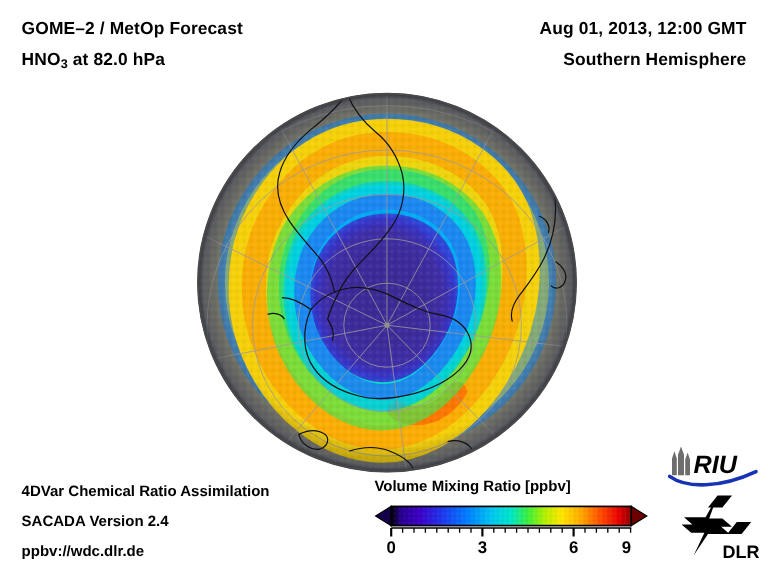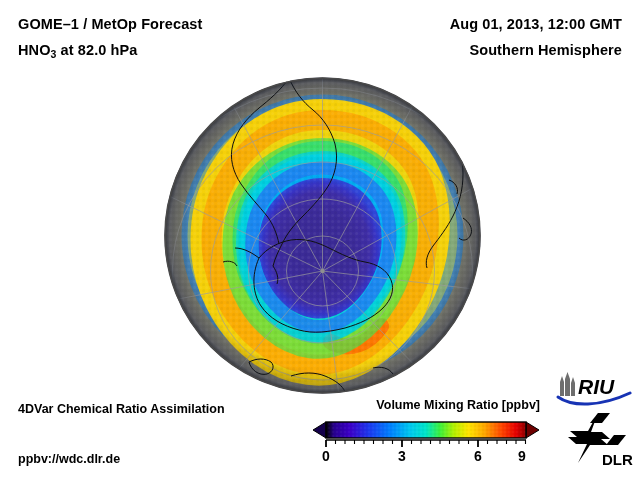--- a/index.html
+++ b/index.html
@@ -67,21 +67,21 @@
     position: absolute;
     left: 312px;
     top: 398px;
     width: 228px;
     height: 78px;
   }
   #cbar-title {
     position: absolute;
     left: 0; top: 0;
     width: 228px;
-    text-align: right;
+    text-align: left;
     font-weight: bold;
     font-size: 12.5px;
     color: #000;
     white-space: nowrap;
   }
   #cbar-svg {
     position: absolute;
     left: 0;
     top: 21px;
     width: 228px;
@@ -110,21 +110,21 @@
     top: 411px;
     width: 66px;
     height: 58px;
   }
 </style>
 </head>
 <body>
 
 <div id="page">
 
-  <div class="hdr-text" id="title-line1">GOME–1 / MetOp Forecast</div>
+  <div class="hdr-text" id="title-line1">GOME–2 / MetOp Forecast</div>
 
   <div class="hdr-text" id="title-line2">
     <span>HNO</span><span class="sub">3</span><span> at 82.0 hPa</span>
   </div>
 
   <div class="hdr-text" id="date-line">Aug 01, 2013, 12:00 GMT</div>
   <div class="hdr-text" id="hemi-line">Southern Hemisphere</div>
 
   <div id="globe-wrap">
     <svg id="globe-svg" viewBox="0 0 319 319" xmlns="http://www.w3.org/2000/svg">
@@ -292,20 +292,21 @@
         <circle cx="159.5" cy="195" r="2.2" fill="#8f8f8f"></circle>
 
         <circle cx="159.5" cy="159.5" r="158" fill="url(#limbShade)"></circle>
       </g>
 
       <circle cx="159.5" cy="159.5" r="157.5" fill="none" stroke="#4a4a4a" stroke-width="1.6"></circle>
     </svg>
   </div>
 
   <div class="foot-text" id="foot1">4DVar Chemical Ratio Assimilation</div>
+  <div class="foot-text" id="foot2">SACADA Version 2.4</div>
   <div class="foot-text" id="foot3">ppbv://wdc.dlr.de</div>
 
   <div id="cbar-block">
     <div id="cbar-title">Volume Mixing Ratio [ppbv]</div>
 
     <svg id="cbar-svg" viewBox="0 0 228 30" xmlns="http://www.w3.org/2000/svg">
       <defs>
         <linearGradient id="cbGrad" x1="0" y1="0" x2="1" y2="0">
           <stop offset="0.00" stop-color="#000000"></stop>
           <stop offset="0.04" stop-color="#27008f"></stop>

